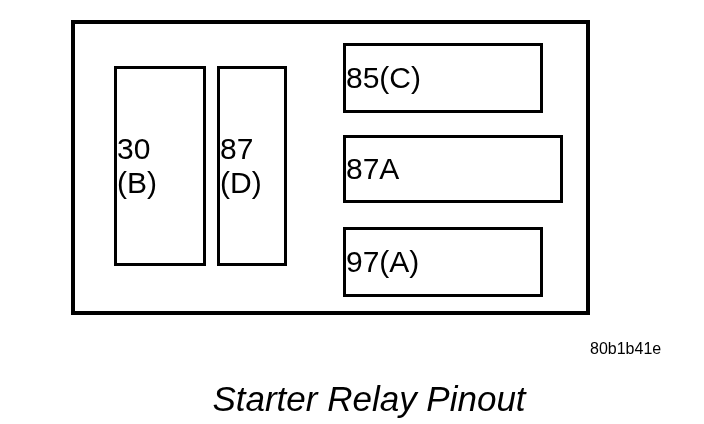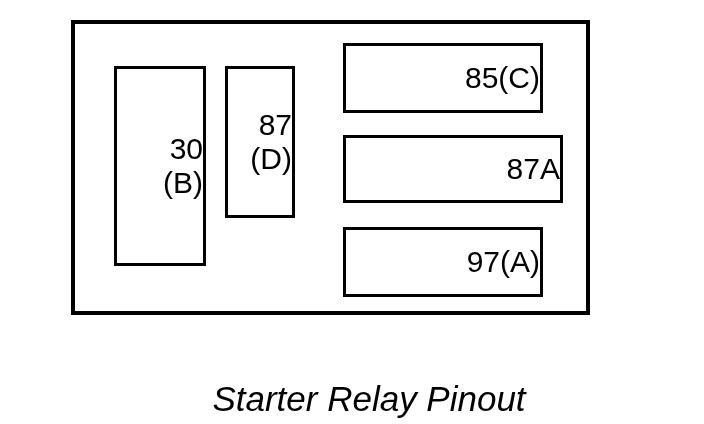--- a/index.html
+++ b/index.html
@@ -26,29 +26,29 @@
     box-sizing: border-box;
     background: #ffffff;
   }
   .pin {
     position: absolute;
     border: 3px solid #000000;
     box-sizing: border-box;
     background: #ffffff;
     display: flex;
     flex-direction: column;
-    align-items: flex-end;
+    align-items: flex-start;
     justify-content: center;
     font-size: 30px;
     line-height: 34px;
     text-align: center;
     letter-spacing: 0px;
   }
   .pin-30  { left: 114px; top: 66px;  width: 92px;  height: 200px; }
-  .pin-87  { left: 225px; top: 66px;  width: 70px;  height: 152px; }
+  .pin-87  { left: 217px; top: 66px;  width: 70px;  height: 200px; }
   .pin-85  { left: 343px; top: 43px;  width: 200px; height: 70px;  }
   .pin-87a { left: 343px; top: 135px; width: 220px; height: 68px;  }
   .pin-86  { left: 343px; top: 227px; width: 200px; height: 70px;  }
   .figure-code {
     position: absolute;
     left: 590px;
     top: 340px;
     font-size: 16px;
     line-height: 18px;
     white-space: nowrap;
@@ -86,16 +86,17 @@
   </div>
 
   <div class="pin pin-87a">
     <span>87A</span>
   </div>
 
   <div class="pin pin-86">
     <span>97(A)</span>
   </div>
 
+  <div class="figure-code">80b1b41e</div>
 
   <div class="caption">Starter Relay Pinout</div>
 
 </div>
 
 </body></html>

